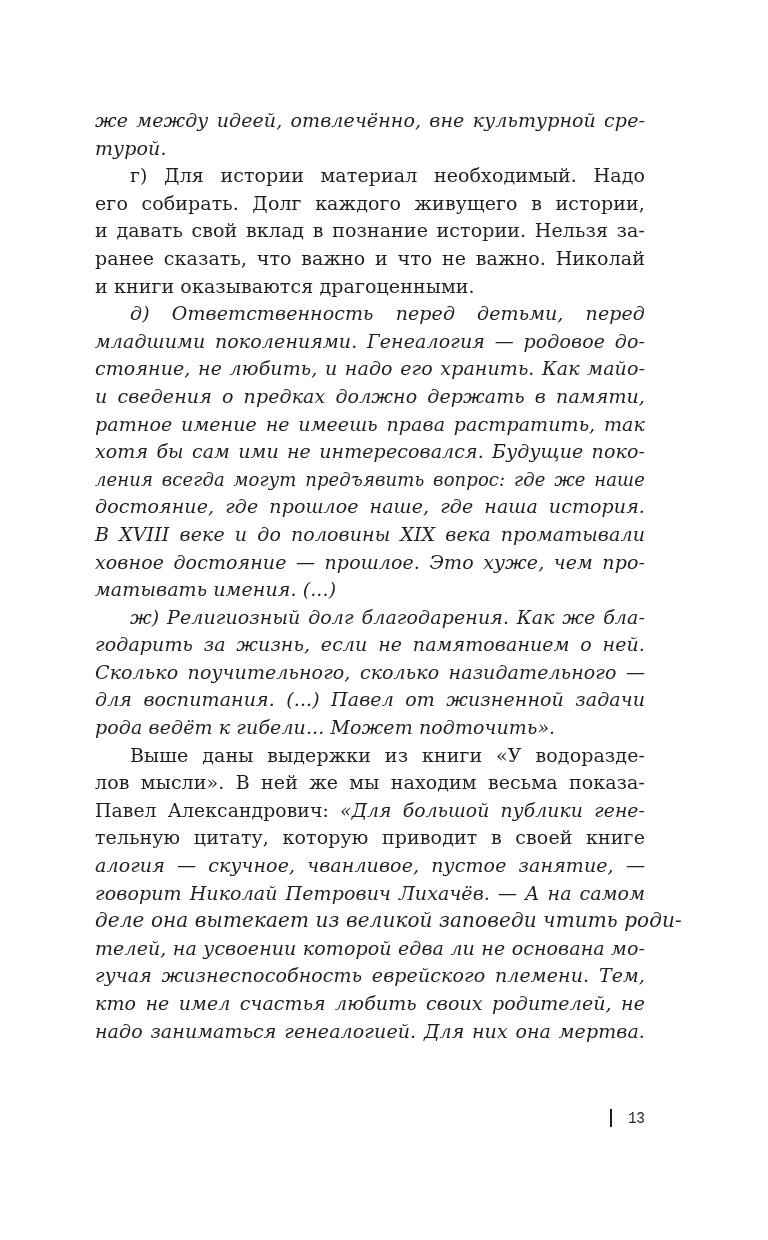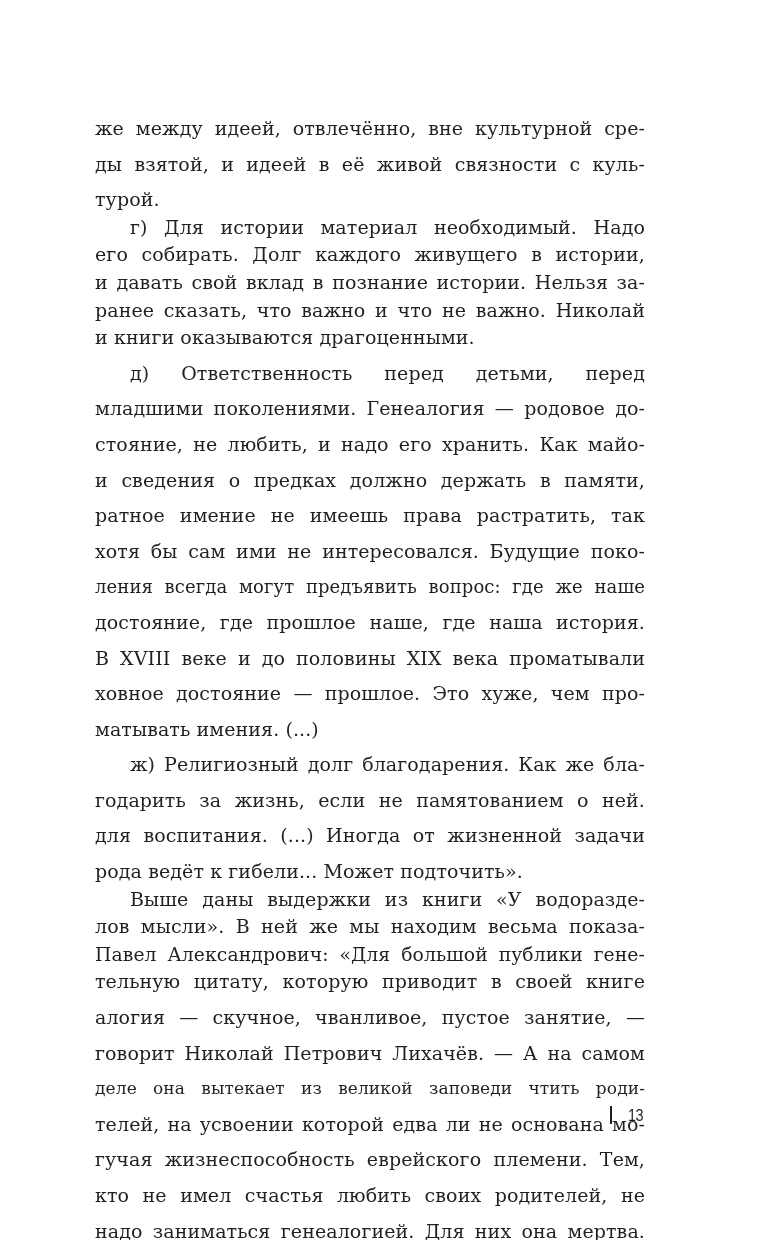--- a/index.html
+++ b/index.html
@@ -30,30 +30,30 @@
       text-align-last: justify;
       letter-spacing: 0.1px;
     }
     .line.last {
       text-align-last: left;
     }
     .line.indent {
       padding-left: 35px;
     }
     .it {
-      margin-top: 8px;
+      font-style: italic;
     }
     .folio {
       position: absolute;
       top: 1106px;
       left: 610px;
       height: 24px;
       display: flex;
-      align-items: flex-start;
-      font-family: Liberation Sans, sans-serif;
+      align-items: center;
+      font-family: Liberation Mono, monospace;
     }
     .folio-bar {
       width: 2px;
       height: 18px;
       background: #231f20;
       margin-right: 16px;
     }
     .folio-num {
       font-size: 17px;
       letter-spacing: -0.5px;
@@ -61,21 +61,20 @@
       transform-origin: left center;
     }
   </style>
 </head>
 <body>
 
 <div class="page">
 
   <div>
     <div class="line it">же между идеей, отвлечённо, вне культурной сре-</div>
-    <div class="line it">ды взятой, и идеей в её живой связности с куль-</div>
     <div class="line it last">турой.</div>
   </div>
 
   <div>
     <div class="line indent">г) Для истории материал необходимый. Надо</div>
     <div class="line">его собирать. Долг каждого живущего в истории,</div>
     <div class="line">и давать свой вклад в познание истории. Нельзя за-</div>
     <div class="line">ранее сказать, что важно и что не важно. Николай</div>
     <div class="line last">и книги оказываются драгоценными.</div>
   </div>
@@ -90,32 +89,33 @@
     <div class="line it" style="font-size: 18px;">ления всегда могут предъявить вопрос: где же наше</div>
     <div class="line it">достояние, где прошлое наше, где наша история.</div>
     <div class="line it">В XVIII веке и до половины XIX века проматывали</div>
     <div class="line it">ховное достояние — прошлое. Это хуже, чем про-</div>
     <div class="line it last">матывать имения. (...)</div>
   </div>
 
   <div>
     <div class="line it indent">ж) Религиозный долг благодарения. Как же бла-</div>
     <div class="line it">годарить за жизнь, если не памятованием о ней.</div>
-    <div class="line it">для воспитания. (...) Иногда от жизненной задачи</div>
+    <div class="line it">Сколько поучительного, сколько назидательного —</div>
+    <div class="line it">для воспитания. (...) Павел от жизненной задачи</div>
     <div class="line it last">рода ведёт к гибели... Может подточить».</div>
   </div>
 
   <div>
     <div class="line indent"><span>Выше даны выдержки из книги «У водоразде-</span></div>
     <div class="line"><span>лов мысли». В ней же мы находим весьма показа-</span></div>
     <div class="line" style="font-size: 18.75px;"><span>Павел Александрович: </span><span class="it">«Для большой публики гене-</span></div>
     <div class="line"><span>тельную цитату, которую приводит в своей книге</span></div>
     <div class="line it"><span>алогия — скучное, чванливое, пустое занятие, —</span></div>
     <div class="line it"><span>говорит Николай Петрович Лихачёв. — А на самом</span></div>
-    <div class="line it" style="font-size: 17px;"><span>деле она вытекает из великой заповеди чтить роди-</span></div>
+    <div class="line it" style="font-size: 20px;"><span>деле она вытекает из великой заповеди чтить роди-</span></div>
     <div class="line it"><span>телей, на усвоении которой едва ли не основана мо-</span></div>
     <div class="line it"><span>гучая жизнеспособность еврейского племени. Тем,</span></div>
     <div class="line it"><span>кто не имел счастья любить своих родителей, не</span></div>
     <div class="line it"><span>надо заниматься генеалогией. Для них она мертва.</span></div>
   </div>
 </div>
 
 <div class="folio">
   <div class="folio-bar"></div>
   <div class="folio-num">13</div>

